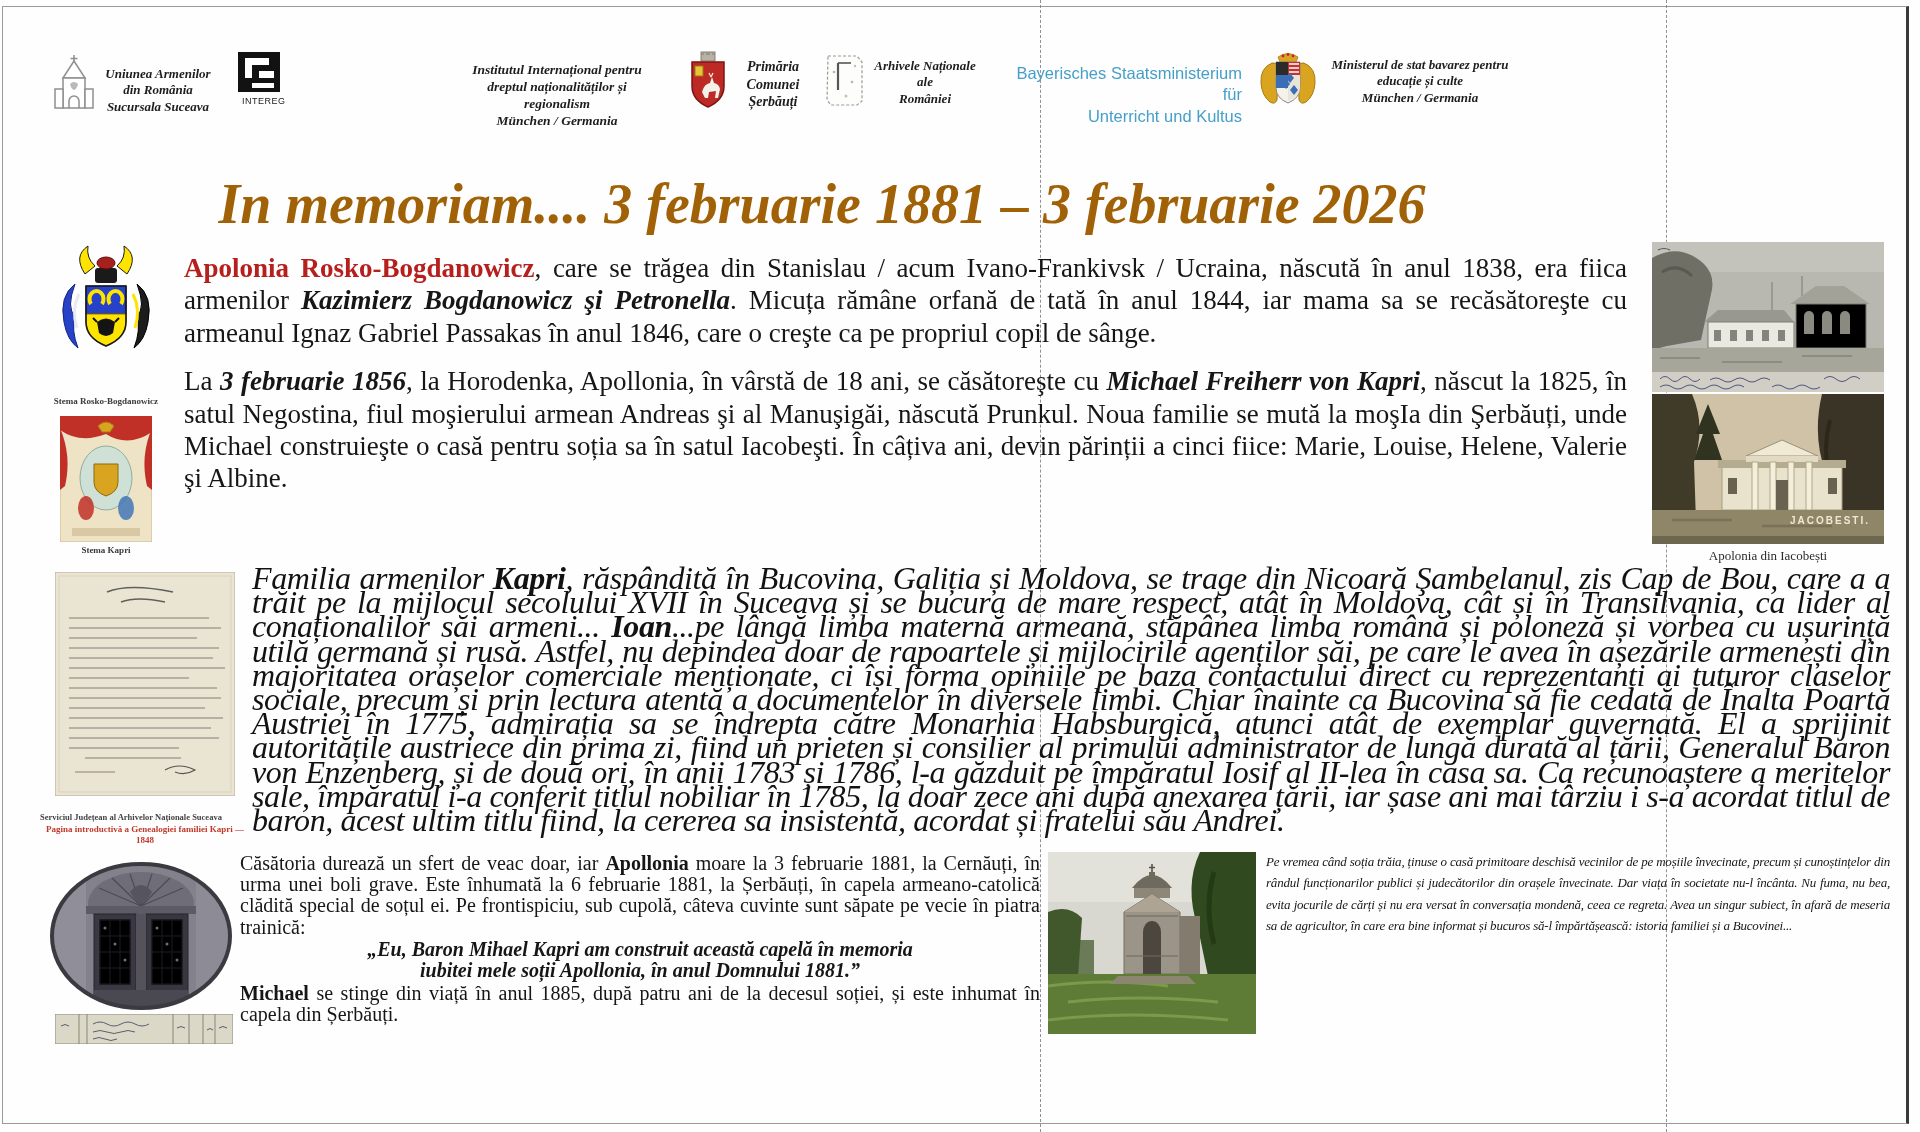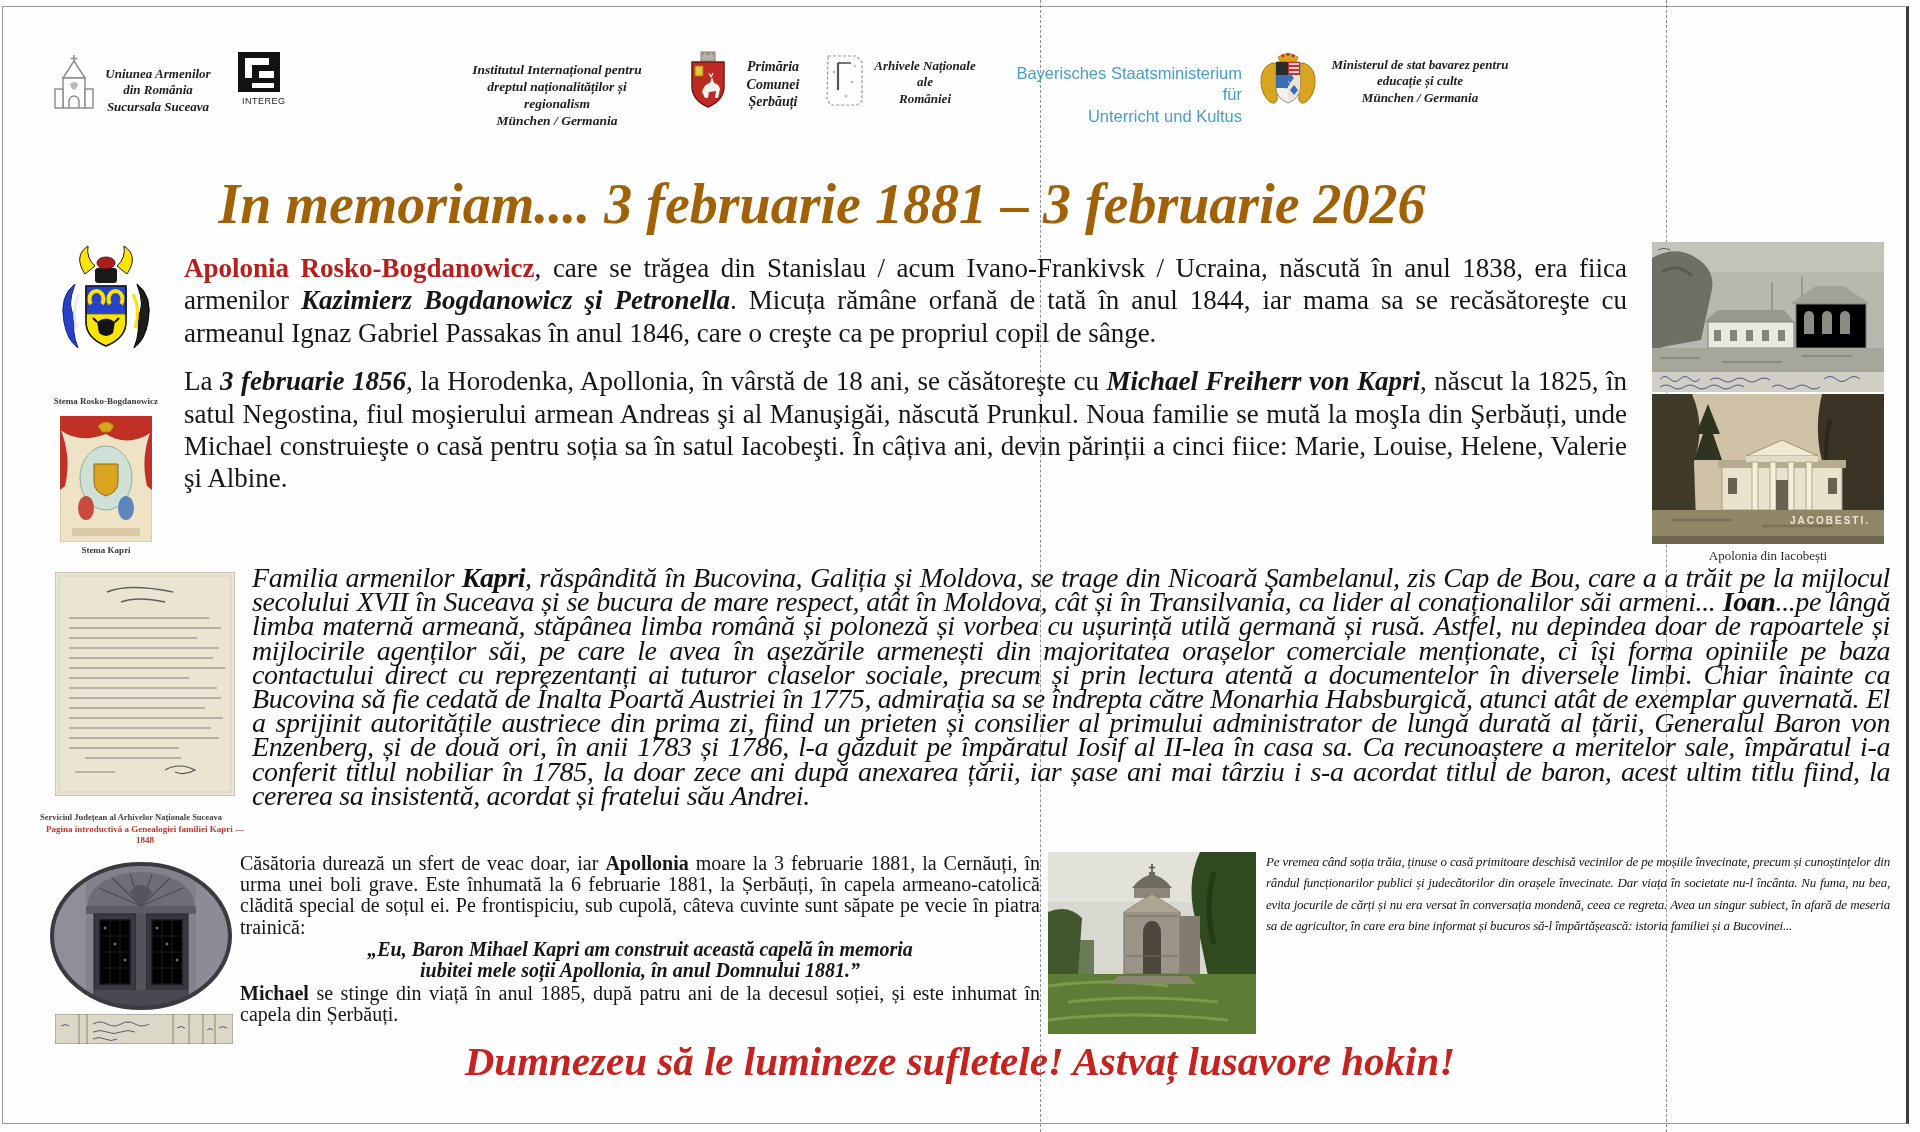--- a/index.html
+++ b/index.html
@@ -17,21 +17,21 @@
   .bayer{font:16.5px/1.3 "Liberation Sans",sans-serif;color:#459fc9;text-align:right;}
   
   .title{font:bold italic 63px/1.02 "Liberation Serif",serif;color:#c6221f;text-align:center;letter-spacing:.5px;}
   .subtitle{font:bold italic 56px/1.02 "Liberation Serif",serif;color:#a16207;text-align:center;margin-left:12px;}
   
   .bio{font-size:27px;line-height:32.4px;text-align:justify;}
   .bio p{margin:16px;}
   .leadred{color:#b61f1c;font-weight:bold;}
   .bi{font-weight:bold;font-style:italic;}
   .b{font-weight:bold;}
-  .kapri{font-style:italic;font-size:28px;line-height:24.2px;text-align:justify;letter-spacing:-.4px;color:#121212;}
+  .kapri{font-style:italic;font-size:32px;line-height:24.2px;text-align:justify;letter-spacing:-.4px;color:#121212;}
   .bl{font-size:20px;line-height:21.2px;text-align:justify;}
   .bl p{margin:0;}
   .quote{font:bold italic 20px/21.5px "Liberation Serif",serif;text-align:center;white-space:pre-line;margin:1px 0;}
   .br{font-style:italic;font-size:13px;line-height:21.4px;text-align:justify;letter-spacing:-.2px;}
   .footerline{font:bold italic 41px/1.05 "Liberation Serif",serif;color:#c6221f;text-align:center;}
   .smallcap{font:bold 9px/1.2 "Liberation Serif",serif;text-align:center;color:#3a3a3a;}
   .mscap1{font:bold 9px/1.25 "Liberation Serif",serif;text-align:center;color:#c0392b;}
   .mscap2{font:bold 8.5px/1.25 "Liberation Serif",serif;color:#444;}
   .pccap{font:13px/1.2 "Liberation Serif",serif;text-align:center;color:#2b2b2b;}
   .pclabel{font:bold 10px/1 "Liberation Sans",sans-serif;color:#efe7d2;letter-spacing:2px;}
@@ -351,14 +351,13 @@
       <path d="M95 80 a9 11 0 0 1 18 0 v42 h-18 Z" fill="#4c473e"></path>
       <path d="M78 64 h52 M78 104 h52" stroke="#6e685a" stroke-width="1.2"></path>
       <rect x="0" y="122" width="208" height="60" fill="#5f7c37"></rect>
       <path d="M0 134 q60 -8 120 0 M20 150 q70 -8 150 0 M0 168 q80 -10 180 0" stroke="#7c9a4c" stroke-width="3" fill="none"></path>
       <path d="M70 124 h70 l8 8 h-86 Z" fill="#8a8670"></path>
     </svg>
   </div>
 
   <div class="abs br" style="left:1266px;top:851px;width:624px">Pe vremea când soția trăia, ținuse o casă primitoare deschisă vecinilor de pe moșiile învecinate, precum și cunoștințelor din rândul funcționarilor publici și judecătorilor din orașele învecinate. Dar viața în societate nu-l încânta. Nu fuma, nu bea, evita jocurile de cărți și nu era versat în conversația mondenă, ceea ce regreta. Avea un singur subiect, în afară de meseria sa de agricultor, în care era bine informat și bucuros să-l împărtășească: istoria familiei și a Bucovinei...</div>
 
-  <div class="abs footerline" style="left:0;top:1040px;width:1920px">Dumnezeu să le lumineze sufletele! Astvaț lusavore hokin!</div>
 </div>
 
 </body></html>

